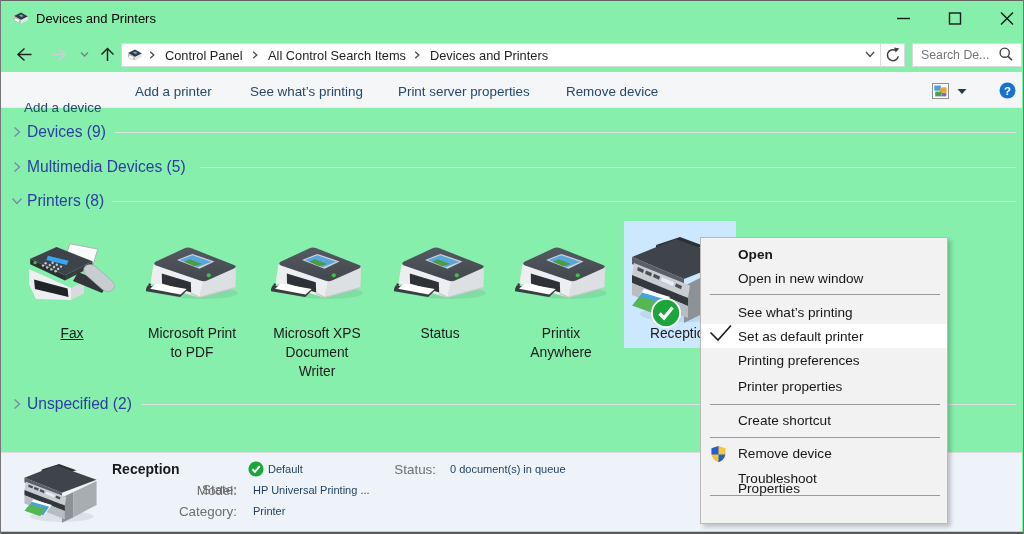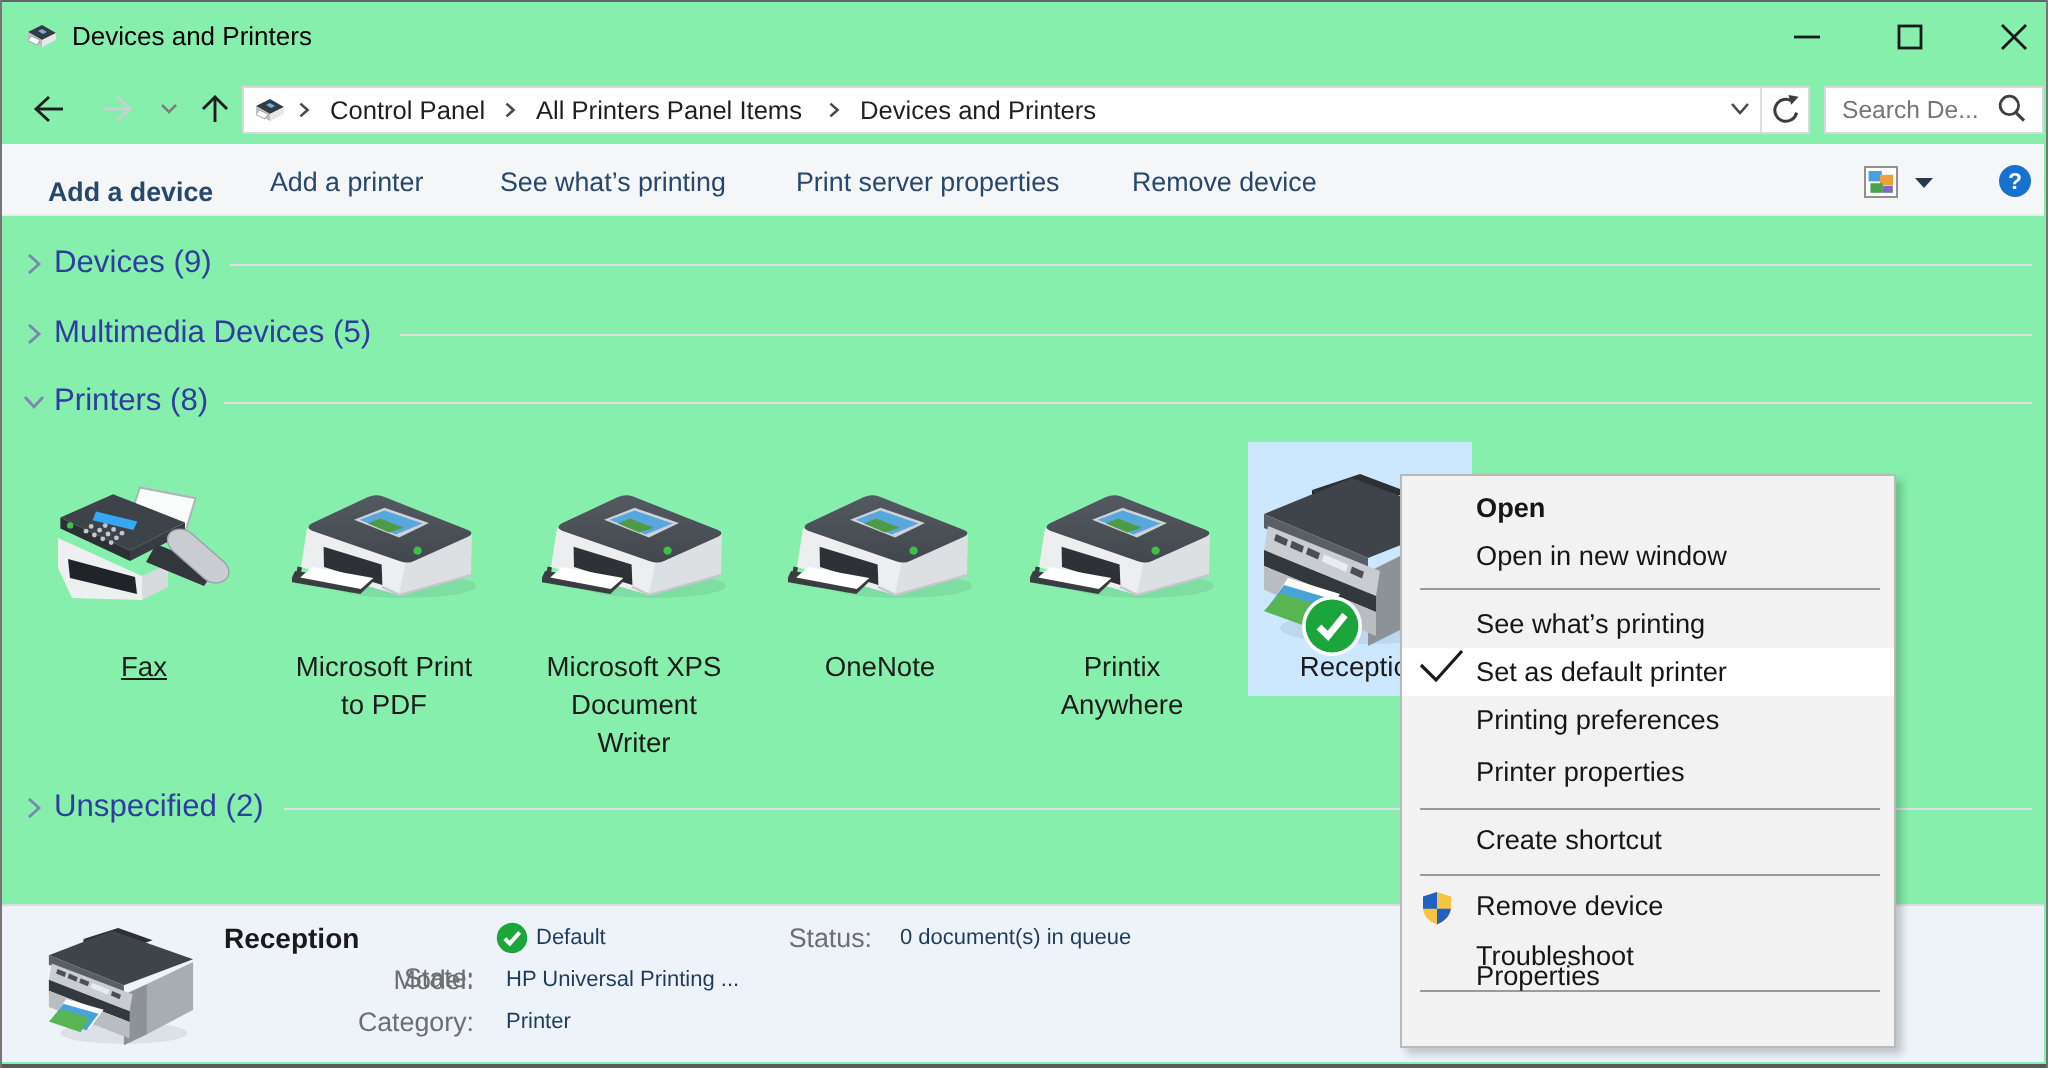--- a/index.html
+++ b/index.html
@@ -62,21 +62,21 @@
     <polygon points="8,9 15,5.5 15,9 8,12.5" fill="#e4e6e8"></polygon>
     <polygon points="2.5,7 7,9 5.5,11.5 1,9.3" fill="#fff" stroke="#a5a5a5" stroke-width="0.5"></polygon>
   </svg>
   <svg class="abs" style="left:149px;top:51px" width="6" height="8" viewBox="0 0 6 8">
       <polyline points="1.2,0.8 4.8,4 1.2,7.2" fill="none" stroke="#4a4a4a" stroke-width="1.3"></polyline>
     </svg>
   <div class="t navtxt" style="left:165px;top:55px;">Control Panel</div>
   <svg class="abs" style="left:252px;top:51px" width="6" height="8" viewBox="0 0 6 8">
       <polyline points="1.2,0.8 4.8,4 1.2,7.2" fill="none" stroke="#4a4a4a" stroke-width="1.3"></polyline>
     </svg>
-  <div class="t navtxt" style="left:268px;top:55px;">All Printers Panel Items</div>
+  <div class="t navtxt" style="left:268px;top:55px;">All Control Search Items</div>
   <svg class="abs" style="left:414px;top:51px" width="6" height="8" viewBox="0 0 6 8">
       <polyline points="1.2,0.8 4.8,4 1.2,7.2" fill="none" stroke="#4a4a4a" stroke-width="1.3"></polyline>
     </svg>
   <div class="t navtxt" style="left:430px;top:55px;">Devices and Printers</div>
   <svg class="abs" style="left:865px;top:51px" width="10" height="7" viewBox="0 0 10 7">
       <polyline points="1,1 5,5.5 9,1" fill="none" stroke="#4a4a4a" stroke-width="1.3"></polyline>
     </svg>
   <div class="abs" style="left:880px;top:44px;width:1px;height:22px;background:#dcdcdc;"></div>
   <svg class="abs" style="left:885px;top:47px" width="16" height="16" viewBox="0 0 16 16">
     <path d="M 13.3,9.3 A 5.5,5.5 0 1 1 10.5,3.3" fill="none" stroke="#3d3d3d" stroke-width="1.5"></path>
@@ -84,21 +84,21 @@
   </svg>
 
   <div class="abs" style="left:912px;top:43px;width:110px;height:24px;border:1px solid #d9d9d9;background:#fff;"></div>
   <div class="t" style="left:921px;top:55px;font-size:12.3px;color:#767676;">Search De...</div>
   <svg class="abs" style="left:997px;top:46px" width="18" height="18" viewBox="0 0 18 18">
     <circle cx="7.7" cy="6.7" r="4.6" fill="none" stroke="#3f3f3f" stroke-width="1.4"></circle>
     <line x1="11.1" y1="10.4" x2="15" y2="14.3" stroke="#3f3f3f" stroke-width="1.6"></line>
   </svg>
 
   <div class="abs" style="left:1px;top:72px;width:1021px;height:36px;background:#f5f6f7;border-bottom:1px solid #ebecec;"></div>
-  <div class="t tooltxt" style="left:24px;top:96px;font-weight:bold;">Add a device</div>
+  <div class="t tooltxt" style="left:24px;top:107px;">Add a device</div>
   <div class="t tooltxt" style="left:135px;top:91px;">Add a printer</div>
   <div class="t tooltxt" style="left:250px;top:91px;">See what’s printing</div>
   <div class="t tooltxt" style="left:398px;top:91px;">Print server properties</div>
   <div class="t tooltxt" style="left:566px;top:91px;">Remove device</div>
   <svg class="abs" style="left:932px;top:83px" width="17" height="16" viewBox="0 0 17 16">
     <rect x="0.5" y="0.5" width="16" height="15" fill="#fff" stroke="#909090" stroke-width="1"></rect>
     <rect x="2.3" y="2.5" width="6.6" height="5.2" fill="#4aa0dc"></rect>
     <rect x="8" y="4.4" width="6.6" height="5.4" fill="#e8a33d"></rect>
     <rect x="3.2" y="8.6" width="6.2" height="4.8" fill="#4aa348"></rect>
     <rect x="9.4" y="10" width="5" height="3.4" fill="#7b68c8"></rect>
@@ -215,21 +215,21 @@
   <div class="lbl" style="left:137px;top:325px;width:110px;">Microsoft Print<br>to PDF</div>
 
   <svg class="abs" style="left:271px;top:244px" width="92" height="56" viewBox="0 0 92 56">
       <use href="#printer"></use>
     </svg>
   <div class="lbl" style="left:262px;top:325px;width:110px;">Microsoft XPS<br>Document<br>Writer</div>
 
   <svg class="abs" style="left:394px;top:244px" width="92" height="56" viewBox="0 0 92 56">
       <use href="#printer"></use>
     </svg>
-  <div class="lbl" style="left:385px;top:325px;width:110px;">OneNote</div>
+  <div class="lbl" style="left:385px;top:325px;width:110px;">Status</div>
 
   <svg class="abs" style="left:515px;top:244px" width="92" height="56" viewBox="0 0 92 56">
       <use href="#printer"></use>
     </svg>
   <div class="lbl" style="left:506px;top:325px;width:110px;">Printix<br>Anywhere</div>
 
   <svg class="abs" style="left:630px;top:237px" width="104" height="88" viewBox="0 0 104 88">
       <use href="#mfp"></use>
     </svg>
   <svg class="abs" style="left:650px;top:297px" width="32" height="32" viewBox="0 0 32 32">

